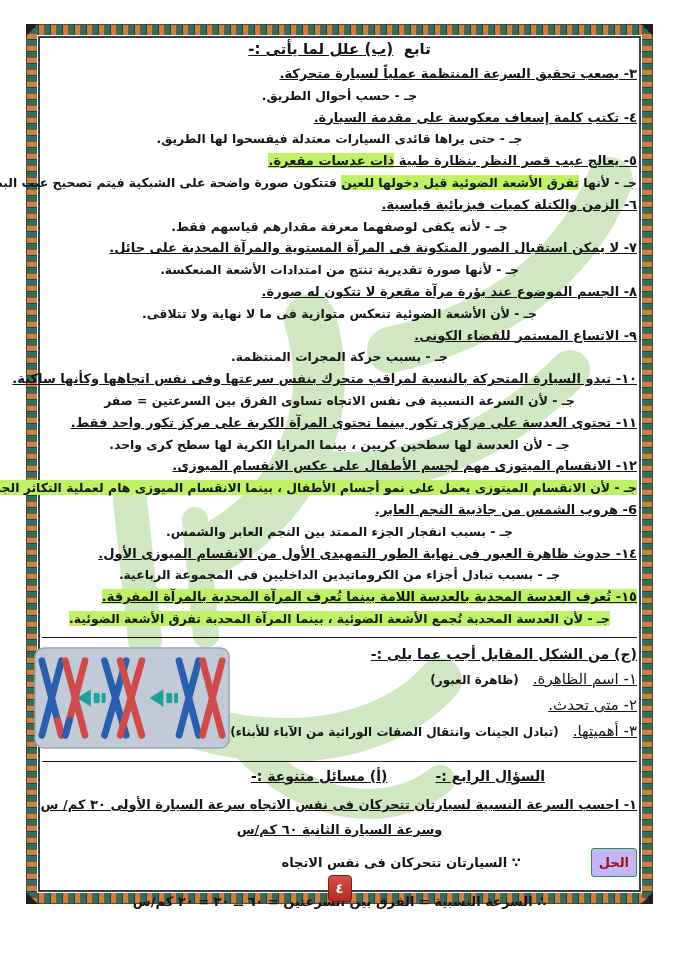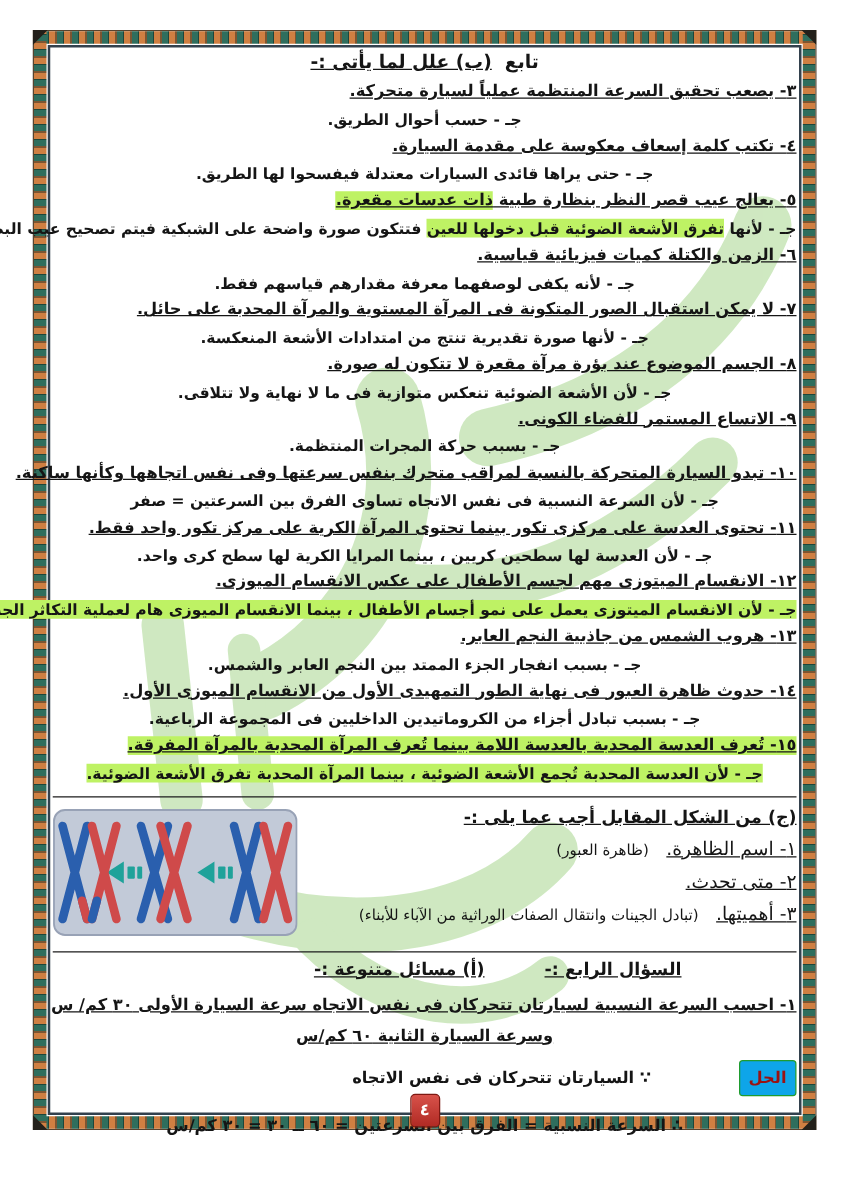--- a/index.html
+++ b/index.html
@@ -32,29 +32,29 @@
   .q-line{font-size:13px;font-weight:bold;line-height:21.8px;text-decoration:underline;white-space:nowrap;}
   .a-line{font-size:12.4px;font-weight:bold;line-height:21.8px;text-align:center;white-space:nowrap;}
   .hl{background:#bef264;}
   .divider{border:none;border-top:1.6px solid #1c1c1c;margin:7px 0 6px 0;}
   
   .sec-c{display:flex;align-items:flex-start;}
   .sec-c-right{flex:1 1 auto;}
   .sec-c-header{font-size:14px;font-weight:bold;text-decoration:underline;margin:2px 0 8px 0;white-space:nowrap;}
   .c-row{display:flex;gap:14px;margin:8px 0;align-items:baseline;}
   .c-label{font-size:15px;font-weight:normal;text-decoration:underline;white-space:nowrap;}
-  .c-answer{font-size:12px;font-weight:normal;white-space:nowrap;}
+  .c-answer{font-size:12px;font-weight:bold;white-space:nowrap;}
   .figure-box{flex:0 0 auto;width:196px;margin-top:2px;}
   
   .s4-header{display:flex;gap:48px;padding-right:92px;margin:4px 0 8px 0;}
   .s4-header span{font-size:14px;font-weight:bold;text-decoration:underline;white-space:nowrap;}
   .prob1{font-size:13px;font-weight:bold;text-decoration:underline;line-height:25px;white-space:nowrap;}
   .prob2{font-size:13px;font-weight:bold;text-decoration:underline;line-height:25px;text-align:center;}
   .sol-row{display:flex;align-items:center;gap:70px;margin-top:6px;line-height:25px;}
-  .sol-badge{background:#0ea5e9;color:#9b1212;font-size:13px;font-weight:bold;
+  .sol-badge{background:#c4b5fd;color:#9b1212;font-size:13px;font-weight:bold;
     padding:1px 7px;border-radius:3px;border:1px solid #1f9c2f;}
   .step{font-size:13px;font-weight:bold;white-space:nowrap;}
   .step2{text-align:center;margin-top:12px;line-height:25px;}
   
   .page-num{position:absolute;bottom:14px;left:50%;transform:translateX(-50%);
     background:linear-gradient(#d8524a,#b02a24);color:#fff;font-size:13px;font-weight:bold;
     width:22px;height:25px;line-height:25px;text-align:center;border-radius:4px;
     border:1px solid #7e1812;z-index:4;}
 </style>
 </head>
@@ -116,21 +116,21 @@
 
     <div class="q-line">١٠- تبدو السيارة المتحركة بالنسبة لمراقب متحرك بنفس سرعتها وفى نفس اتجاهها وكأنها ساكنة.</div>
     <div class="a-line">جـ - لأن السرعة النسبية فى نفس الاتجاه تساوى الفرق بين السرعتين =  صفر</div>
 
     <div class="q-line">١١- تحتوى العدسة على مركزى تكور بينما تحتوى المرآة الكرية على مركز تكور واحد فقط.</div>
     <div class="a-line">جـ - لأن العدسة لها سطحين كريين ، بينما المرايا الكرية لها سطح كرى واحد.</div>
 
     <div class="q-line">١٢- الانقسام الميتوزى مهم لجسم الأطفال على عكس الانقسام الميوزى.</div>
     <div class="a-line"><span class="hl">جـ - لأن الانقسام الميتوزى يعمل على نمو أجسام الأطفال ، بينما الانقسام الميوزى هام لعملية التكاثر الجنسى.</span></div>
 
-    <div class="q-line">١٣- هروب الشمس من جاذبية النجم العابر.</div>
+    <div class="q-line">6- هروب الشمس من جاذبية النجم العابر.</div>
     <div class="a-line">جـ - بسبب انفجار الجزء الممتد بين النجم العابر والشمس.</div>
 
     <div class="q-line">١٤- حدوث ظاهرة العبور فى نهاية الطور التمهيدى الأول من الانقسام الميوزى الأول.</div>
     <div class="a-line">جـ - بسبب تبادل أجزاء من الكروماتيدين الداخليين فى المجموعة الرباعية.</div>
 
     <div class="q-line"><span class="hl">١٥- تُعرف العدسة المحدبة بالعدسة اللامة بينما تُعرف المرآة المحدبة بالمرآة المفرقة.</span></div>
     <div class="a-line"><span class="hl">جـ - لأن العدسة المحدبة تُجمع الأشعة الضوئية ، بينما المرآة المحدبة تفرق الأشعة الضوئية.</span></div>
 
     <hr class="divider">
 

